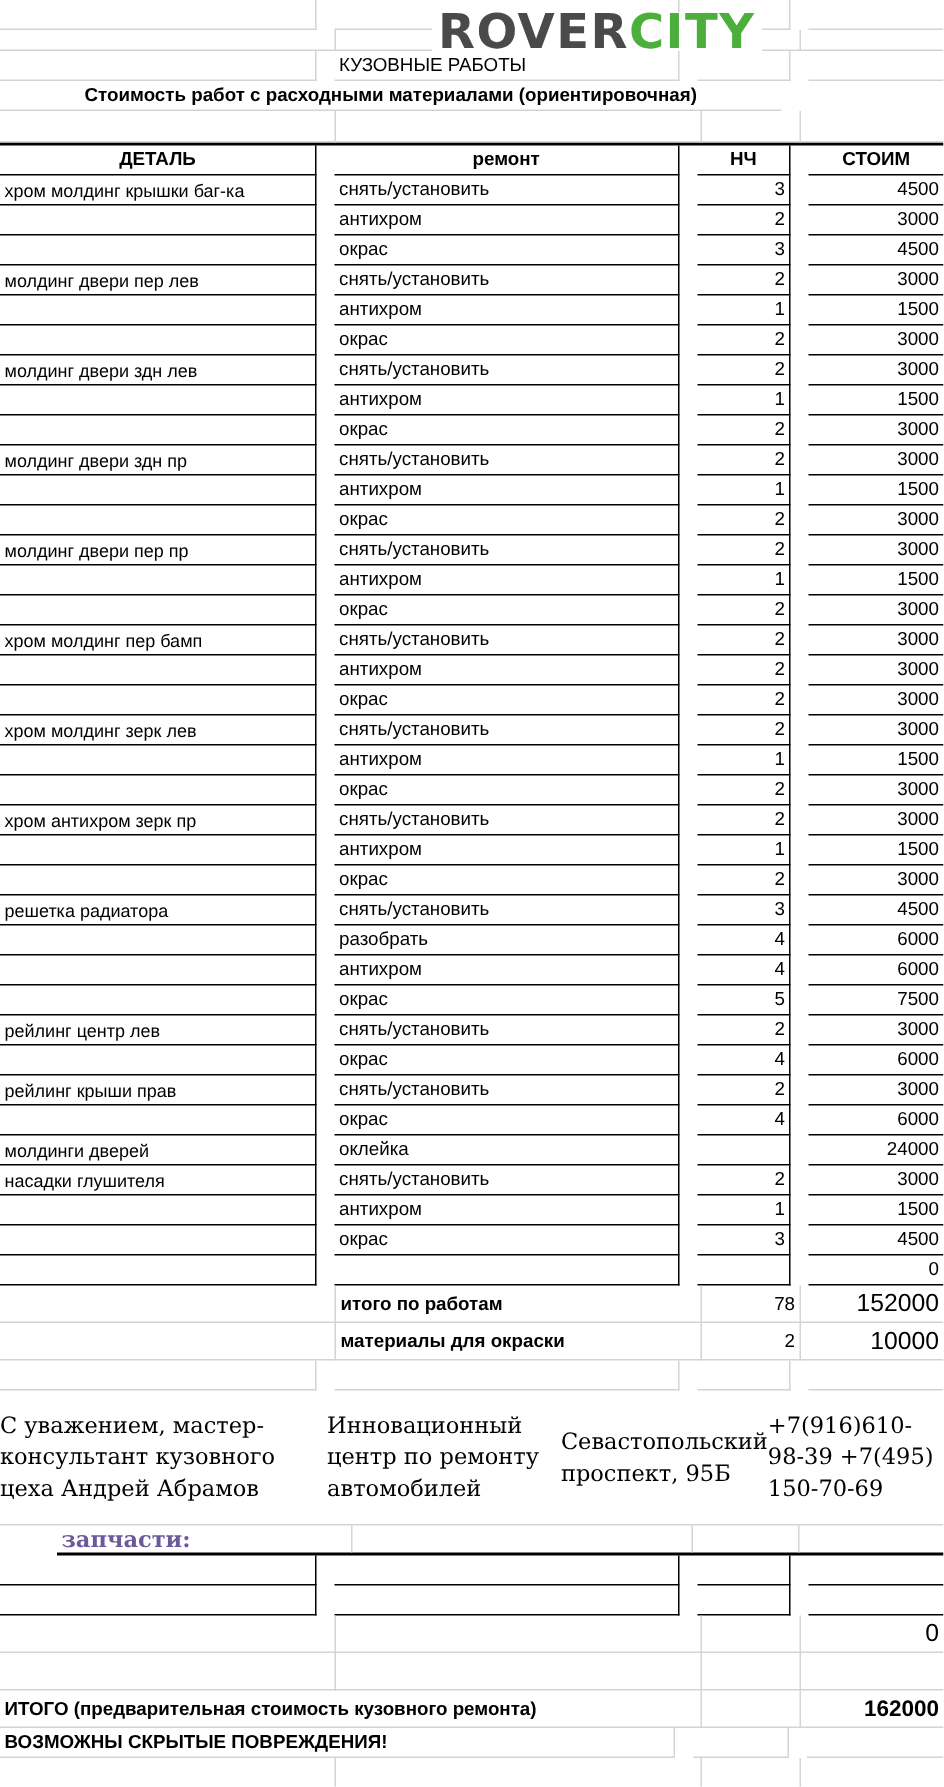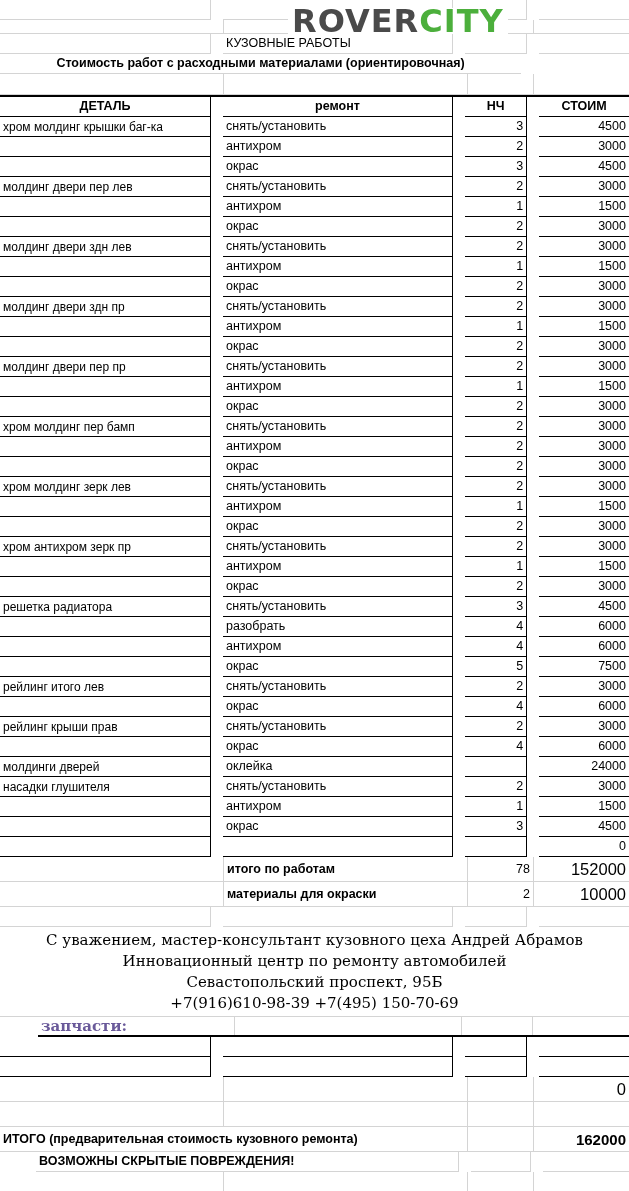--- a/index.html
+++ b/index.html
@@ -28,21 +28,21 @@
   .detail { font-weight: normal; font-size: 12px; }
 
   .span-all { width: 521px; border-right: none; }
   .logo { position: absolute; left: 288px; top: 8px; font-family: "DejaVu Sans", sans-serif;
           font-weight: bold; font-size: 32px; letter-spacing: 1px; background: #fff; padding: 0 4px; line-height: 26px; }
   .logo .rover { color: #4a4a4a; }
   .logo .city { color: #4caf3c; }
   .subtitle { justify-content: center; font-weight: bold; font-size: 12.5px; }
 
   .big { font-size: 16.5px; }
-  .sig { height: 90px; width: 629px; border-bottom: 1px solid #d4d4d4; display: flex; flex-direction: column;
+  .sig { height: 90px; width: 629px; border-bottom: 1px solid #d4d4d4; display: flex; flex-direction: row;
          align-items: center; justify-content: center; font-family: "DejaVu Serif", "Liberation Serif", serif;
          font-size: 15px; line-height: 21px; box-sizing: border-box; }
   .parts-label { color: #6a5a9a; font-family: "DejaVu Serif", "Liberation Serif", serif; font-weight: bold; font-size: 15px; }
   .total-val { font-size: 15px; font-weight: bold; }
 </style>
 </head>
 <body>
 
 <div class="sheet">
 
@@ -247,21 +247,21 @@
           <div class="c c3">4</div>
           <div class="c c4">6000</div>
         </div>
         <div class="row r20">
           <div class="c c1 detail"></div>
           <div class="c c2">окрас</div>
           <div class="c c3">5</div>
           <div class="c c4">7500</div>
         </div>
         <div class="row r20">
-          <div class="c c1 detail">рейлинг итого лев</div>
+          <div class="c c1 detail">рейлинг центр лев</div>
           <div class="c c2">снять/установить</div>
           <div class="c c3">2</div>
           <div class="c c4">3000</div>
         </div>
         <div class="row r20">
           <div class="c c1 detail"></div>
           <div class="c c2">окрас</div>
           <div class="c c3">4</div>
           <div class="c c4">6000</div>
         </div>
@@ -368,21 +368,21 @@
       <div class="c c3"></div>
       <div class="c c4"></div>
   </div>
 
   <div class="row r25">
     <div class="c bold" style="width:468px;">ИТОГО (предварительная стоимость кузовного ремонта)</div>
     <div class="c c3"></div>
     <div class="c c4 total-val">162000</div>
   </div>
   <div class="row r20">
-    <div class="c bold" style="width:468px;margin-left:36px;">ВОЗМОЖНЫ СКРЫТЫЕ ПОВРЕЖДЕНИЯ!</div>
+    <div class="c bold" style="width:468px;">ВОЗМОЖНЫ СКРЫТЫЕ ПОВРЕЖДЕНИЯ!</div>
     <div class="c c3"></div>
       <div class="c c4"></div>
   </div>
   <div class="row r21">
     <div class="c c1"></div>
       <div class="c c2"></div>
       <div class="c c3"></div>
       <div class="c c4"></div>
   </div>
 </div>

